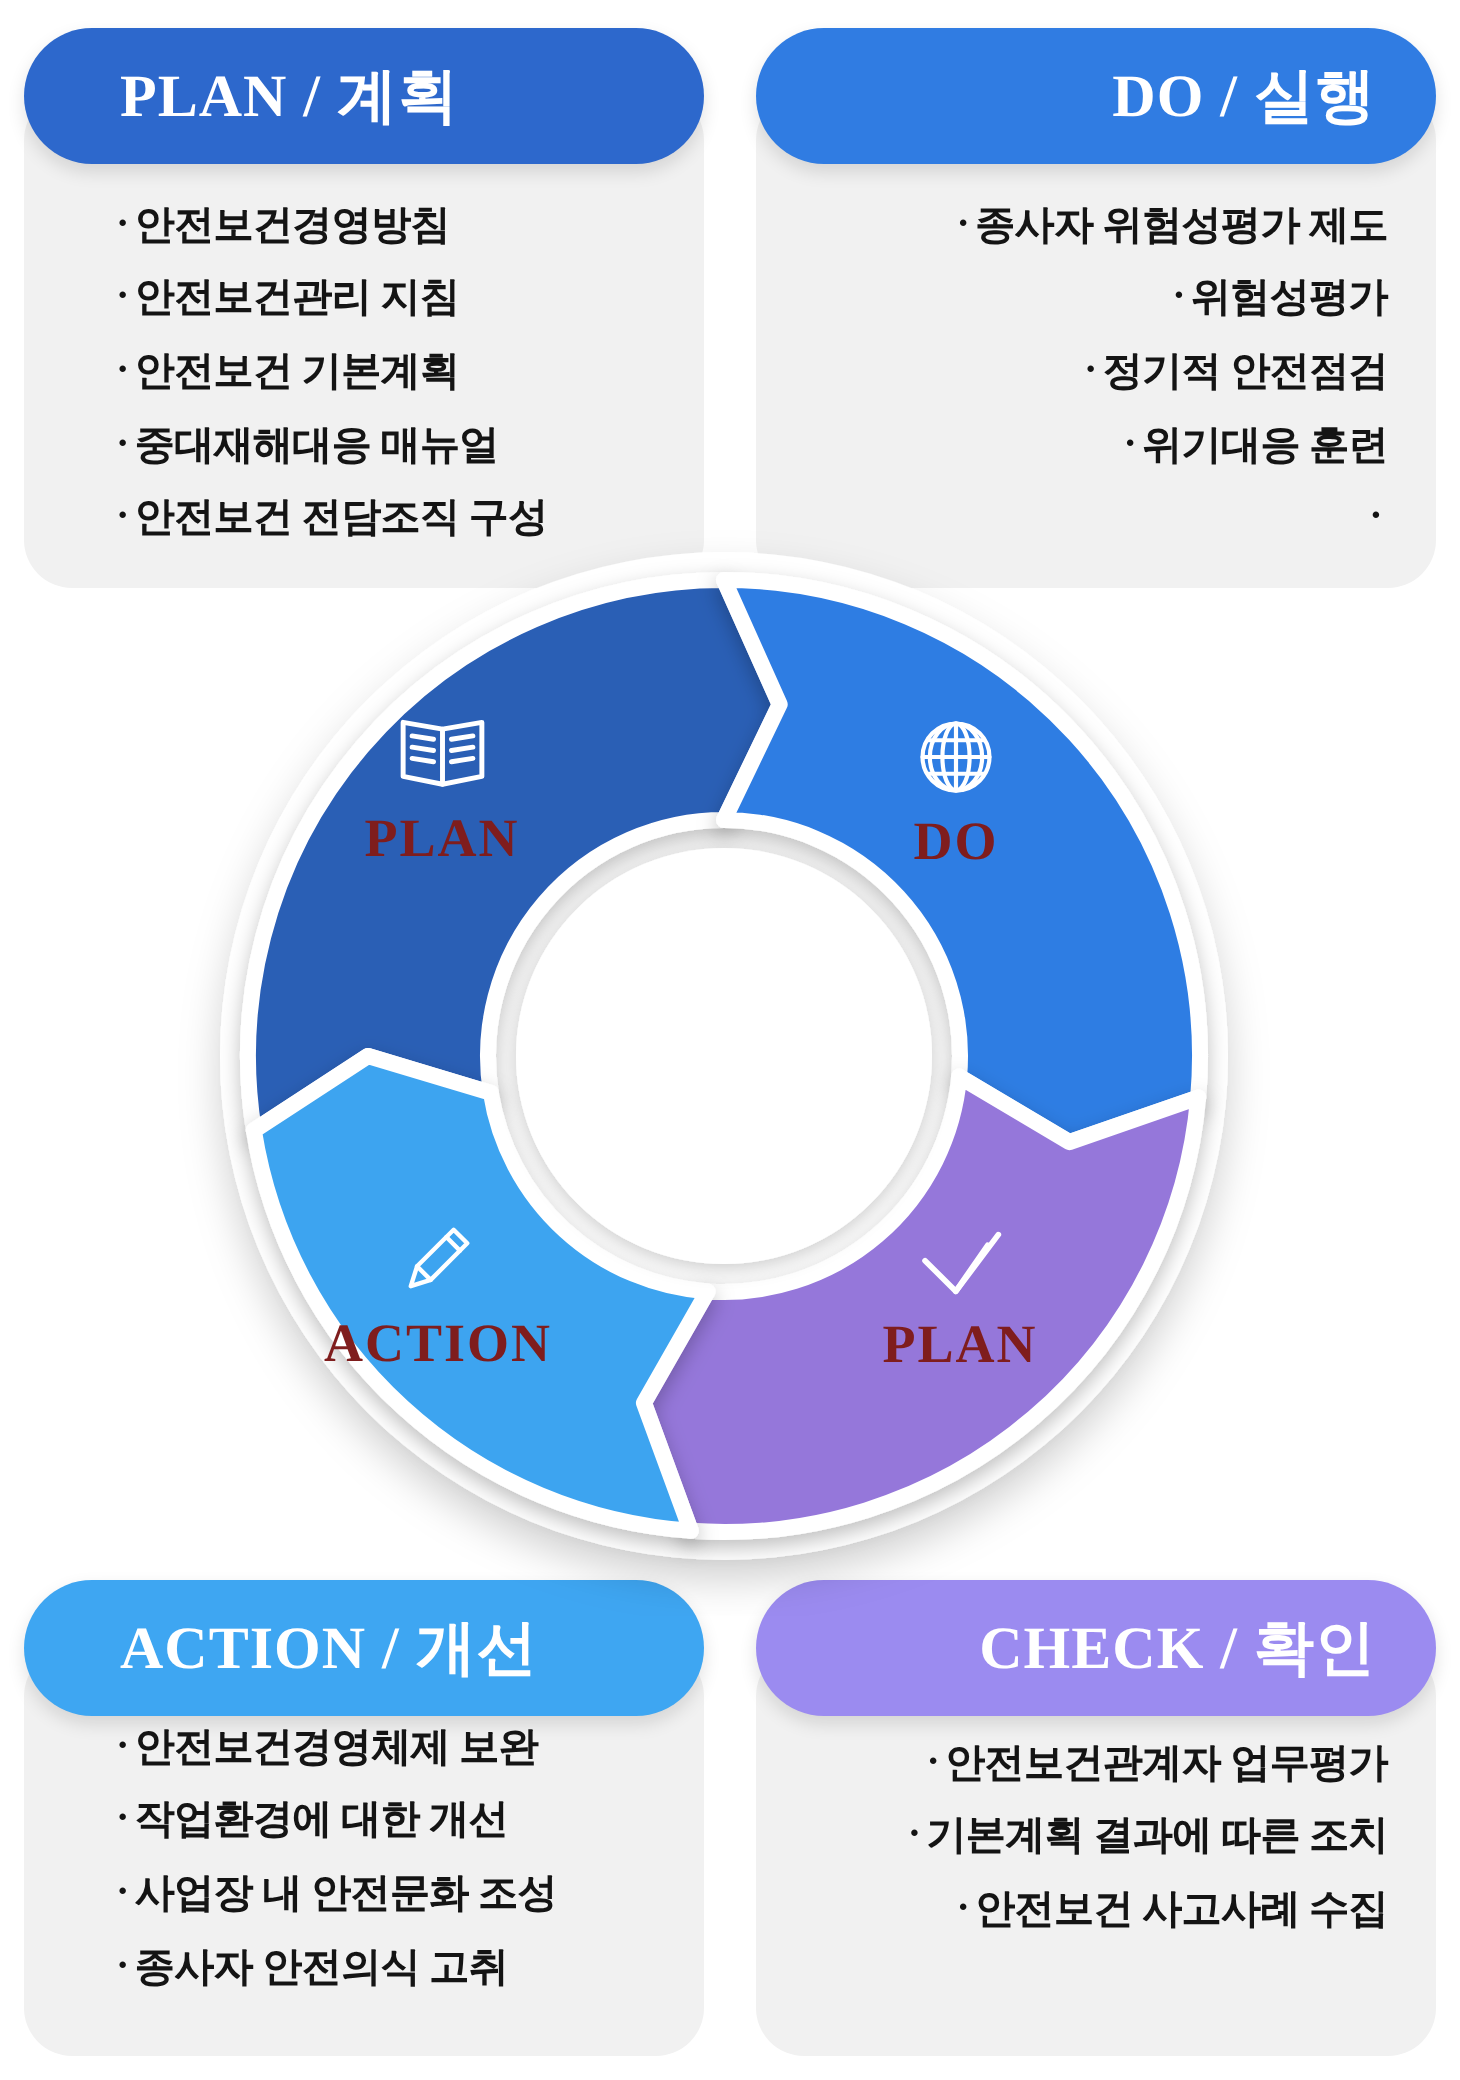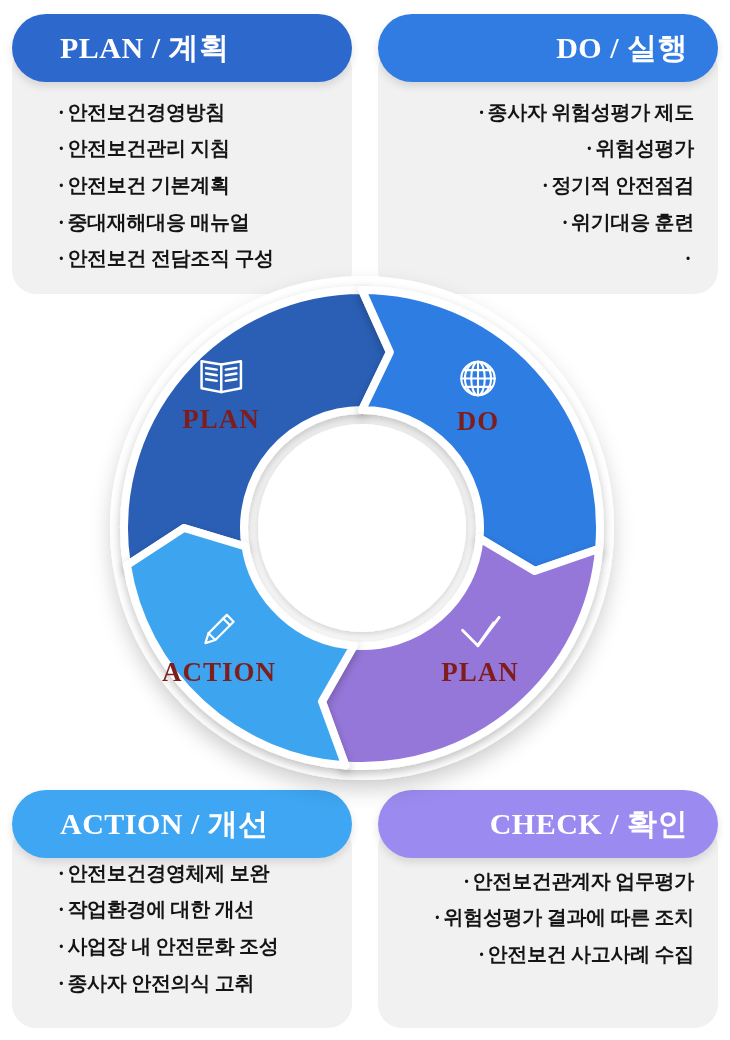--- a/index.html
+++ b/index.html
@@ -147,21 +147,21 @@
     <div class="pill pill-right" style="background: rgb(155, 139, 240);">
       <h2>CHECK / 확인</h2>
     </div>
     <div class="list">
         <div class="row">
           <span class="bullet">·</span>
           <span>안전보건관계자 업무평가</span>
         </div>
         <div class="row">
           <span class="bullet">·</span>
-          <span>위험성평가 결과에 따른 조치</span>
+          <span>기본계획 결과에 따른 조치</span>
         </div>
         <div class="row">
           <span class="bullet">·</span>
           <span>안전보건 사고사례 수집</span>
         </div>
       </div>
   </div>
 
   <div class="cycle">
     <svg class="ring" width="560" height="560" viewBox="0 0 560 560">

